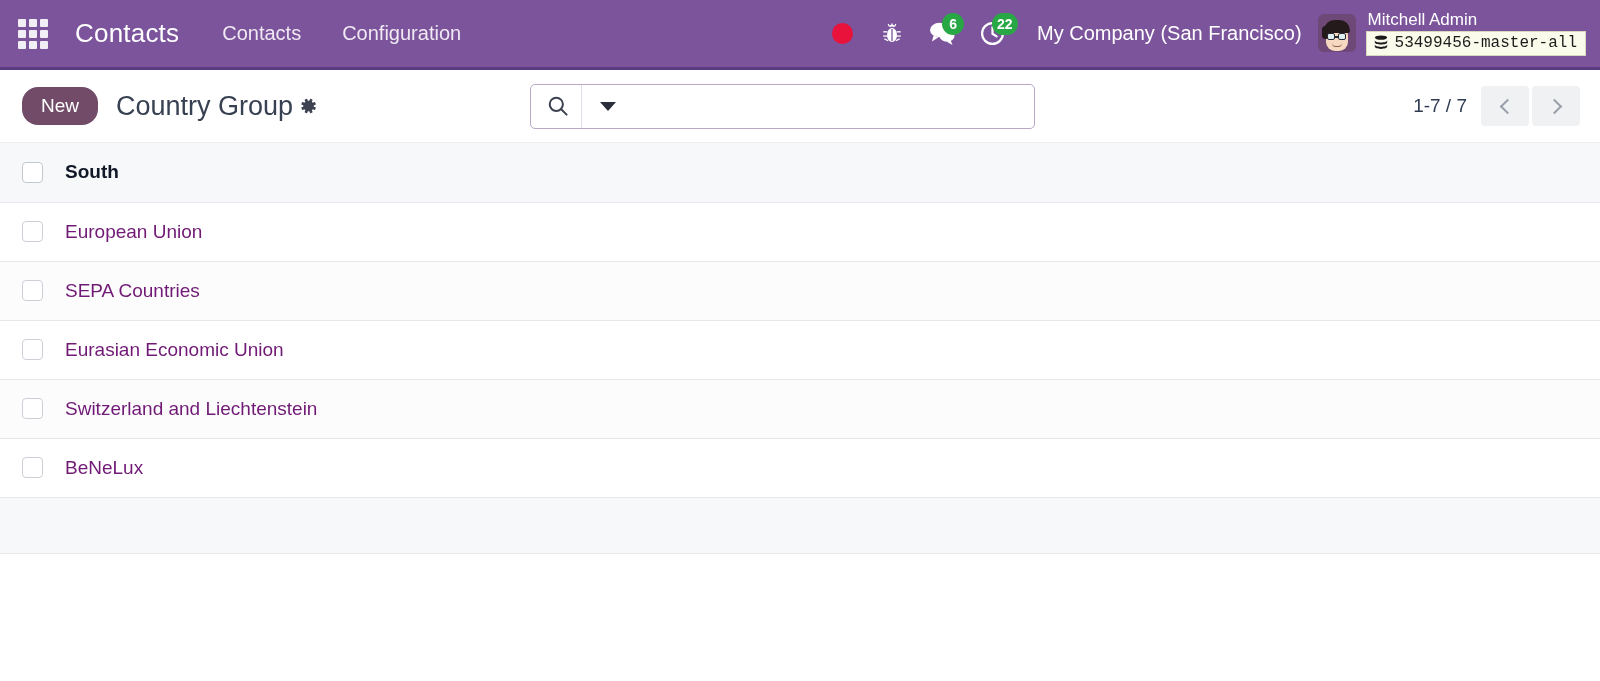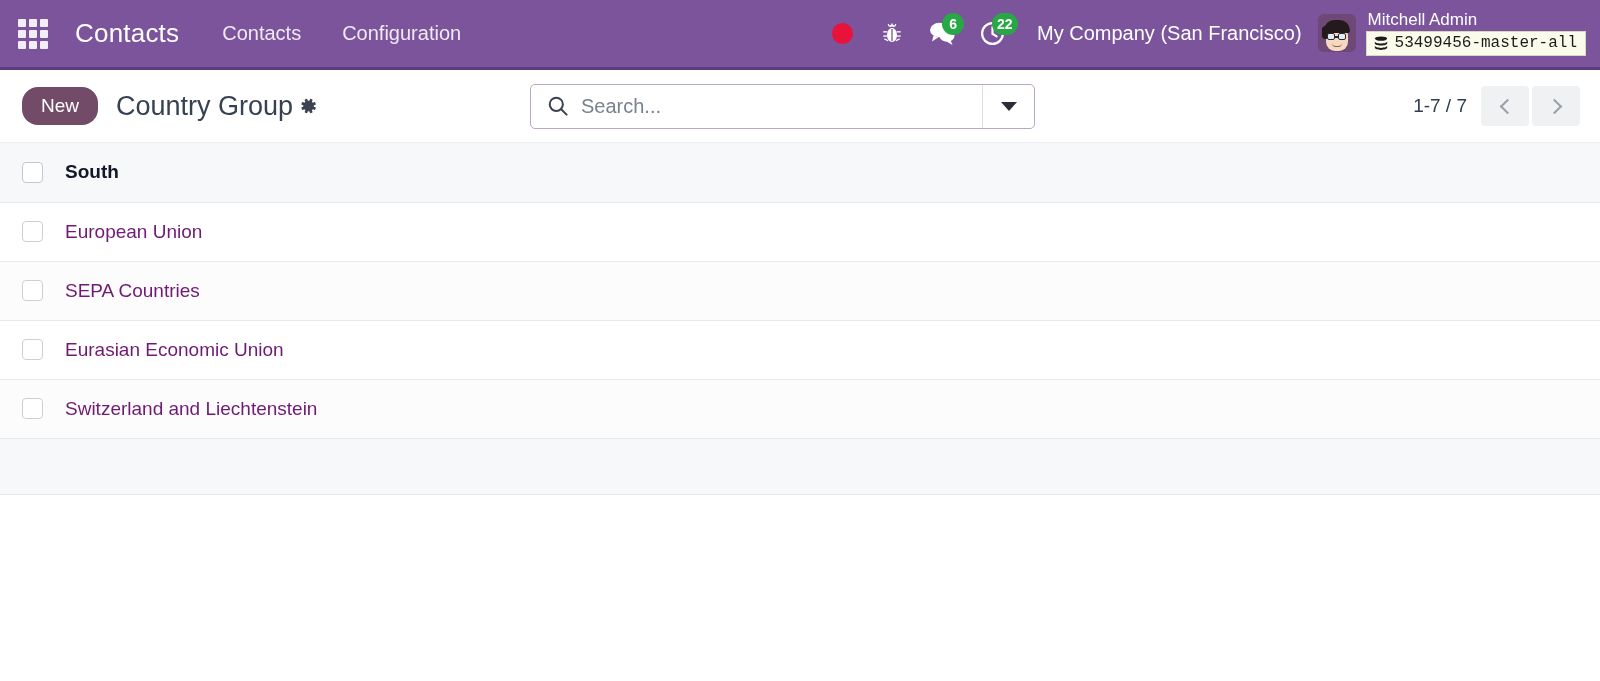--- a/index.html
+++ b/index.html
@@ -119,21 +119,21 @@
   .av-hair2{ position:absolute; left:4px; top:12px; width:7px; height:13px; background:#241a1c; border-radius:4px; }
   .av-glass-l{ position:absolute; left:9px; top:19px; width:8px; height:7px; border:1.6px solid #2a2a33; border-radius:2px; background:#dff0f5; }
   .av-glass-r{ position:absolute; left:20px; top:19px; width:8px; height:7px; border:1.6px solid #2a2a33; border-radius:2px; background:#dff0f5; }
   .av-bridge{ position:absolute; left:17px; top:22px; width:3px; height:1.6px; background:#2a2a33; }
   .av-mouth{ position:absolute; left:14px; top:29px; width:10px; height:4px; border-bottom:1.6px solid #8a5b46; border-radius:0 0 6px 6px; }
 
   .user-block { display: flex; flex-direction: column; justify-content: center; gap: 2px; }
   .user-name { color: #ffffff; font-size: 17px; line-height: 1.05; padding-left: 2px; }
   .db-badge {
     display: inline-flex;
-    align-items: flex-end;
+    align-items: center;
     gap: 7px;
     background: #fbfbec;
     border: 1px solid #d8d8c0;
     padding: 2px 8px 3px 7px;
     font-family: "Liberation Mono", "DejaVu Sans Mono", monospace;
     font-size: 16px;
     color: #1b1b1b;
     line-height: 1.15;
     white-space: nowrap;
   }
@@ -371,21 +371,20 @@
       <path d="M10 6.6a3.4 3.4 0 1 0 0 6.8 3.4 3.4 0 0 0 0-6.8zm0 5a1.6 1.6 0 1 1 0-3.2 1.6 1.6 0 0 1 0 3.2z"></path>
       <path d="M18.4 11.3l-1.6-.5a6.9 6.9 0 0 0 0-1.6l1.6-.5a.6.6 0 0 0 .4-.8l-.6-1.5a.6.6 0 0 0-.8-.3l-1.5.7a7 7 0 0 0-1.1-1.1l.7-1.5a.6.6 0 0 0-.3-.8l-1.5-.6a.6.6 0 0 0-.8.4l-.5 1.6a6.9 6.9 0 0 0-1.6 0l-.5-1.6a.6.6 0 0 0-.8-.4l-1.5.6a.6.6 0 0 0-.3.8l.7 1.5a7 7 0 0 0-1.1 1.1l-1.5-.7a.6.6 0 0 0-.8.3l-.6 1.5a.6.6 0 0 0 .4.8l1.6.5a6.9 6.9 0 0 0 0 1.6l-1.6.5a.6.6 0 0 0-.4.8l.6 1.5a.6.6 0 0 0 .8.3l1.5-.7a7 7 0 0 0 1.1 1.1l-.7 1.5a.6.6 0 0 0 .3.8l1.5.6a.6.6 0 0 0 .8-.4l.5-1.6a6.9 6.9 0 0 0 1.6 0l.5 1.6a.6.6 0 0 0 .8.4l1.5-.6a.6.6 0 0 0 .3-.8l-.7-1.5a7 7 0 0 0 1.1-1.1l1.5.7a.6.6 0 0 0 .8-.3l.6-1.5a.6.6 0 0 0-.4-.8z"></path>
     </svg>
   </div>
 
   <div class="searchwrap">
     <svg class="search-icon" width="22" height="22" viewBox="0 0 22 22" fill="none" stroke="#3c4250" stroke-width="2">
       <circle cx="9.3" cy="9.3" r="6.6"></circle>
       <path d="M14.2 14.2 L19.6 19.6" stroke-linecap="round"></path>
     </svg>
-    <input class="search-input" type="text" placeholder="Search..." style="">
     <div class="search-toggle">
       <span class="caret-down"></span>
     </div>
   </div>
 
   <div class="pager">
     <span class="pager-count">1-7 / 7</span>
     <div class="pager-btns">
       <button class="pg-btn">
         <span class="chev chev-l"></span>
@@ -425,16 +424,22 @@
             <span class="cb"></span>
           </td>
           <td class="col-name">Eurasian Economic Union</td>
         </tr>
         <tr>
           <td class="col-check">
             <span class="cb"></span>
           </td>
           <td class="col-name">Switzerland and Liechtenstein</td>
         </tr>
+        <tr>
+          <td class="col-check">
+            <span class="cb"></span>
+          </td>
+          <td class="col-name">BeNeLux</td>
+        </tr>
       </tbody>
   </table>
   <div class="table-footer"></div>
 </div>
 
 </body></html>

